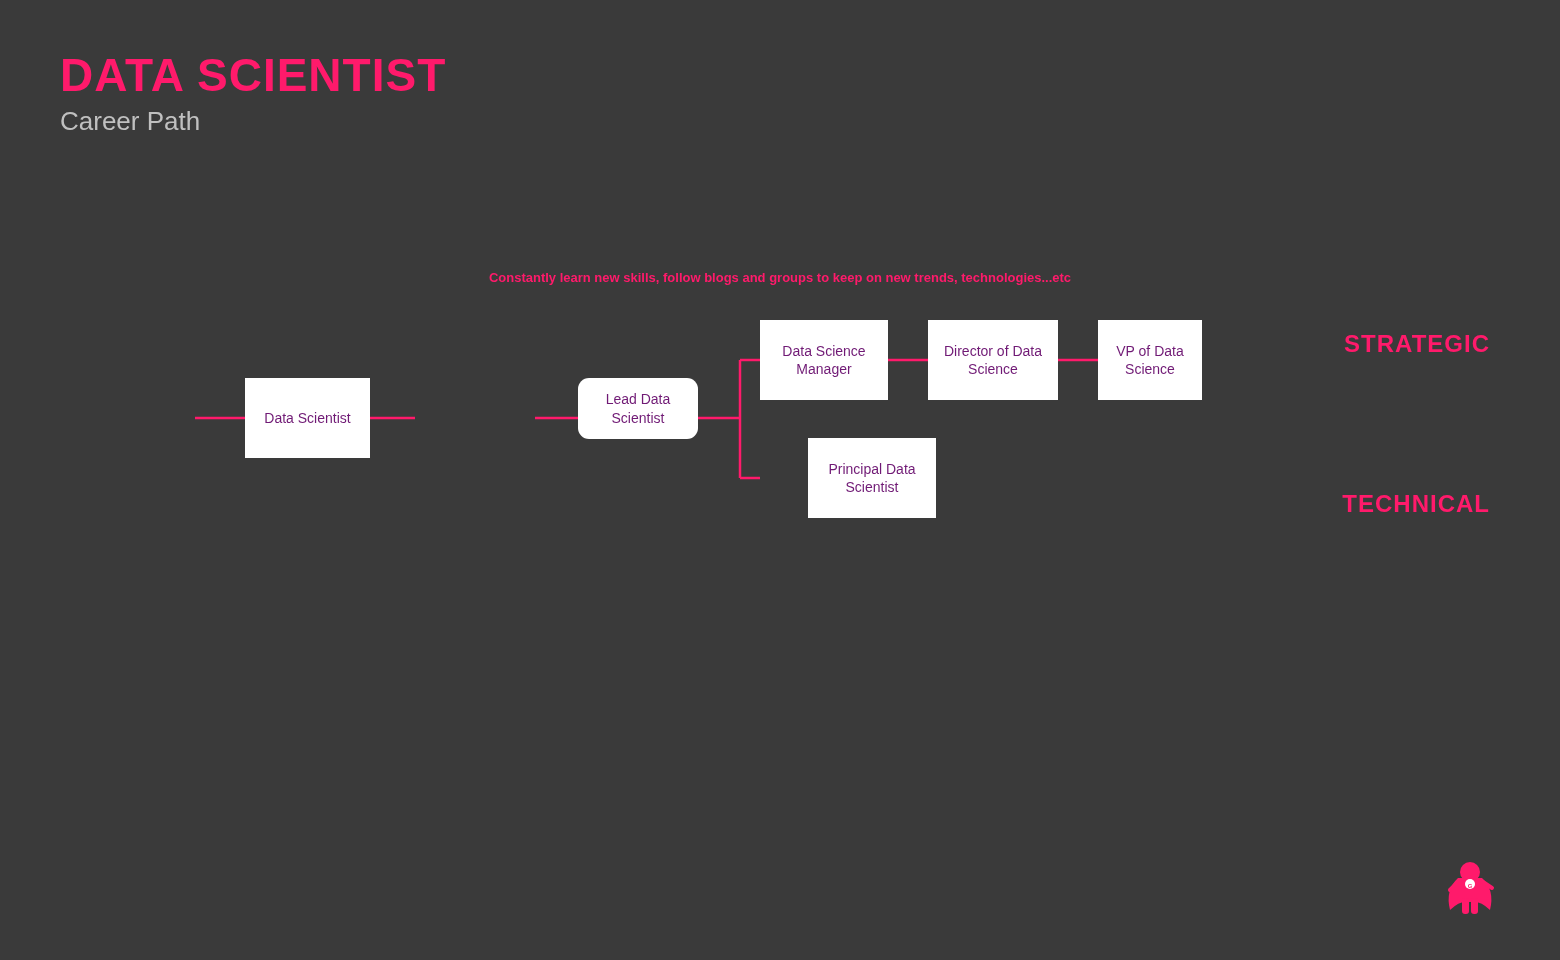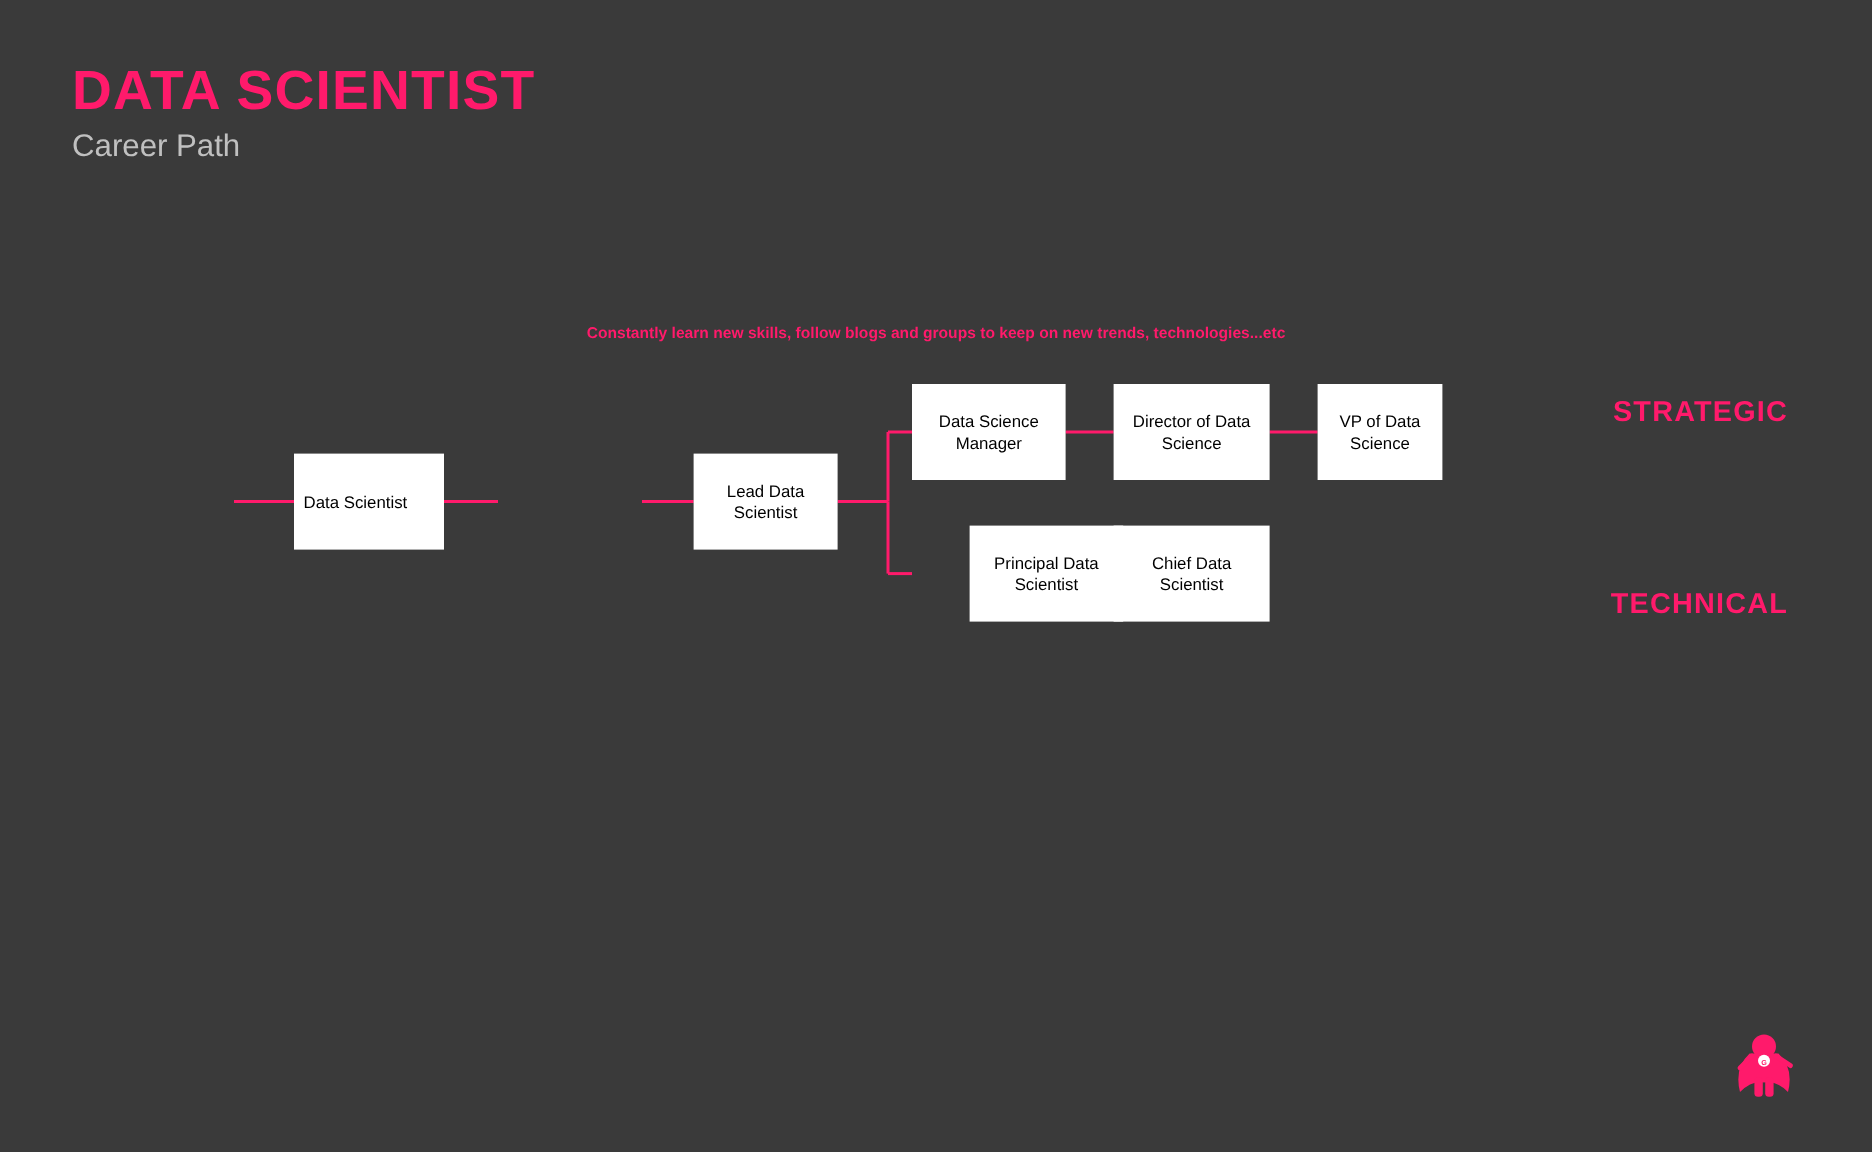--- a/index.html
+++ b/index.html
@@ -53,23 +53,24 @@
       right: 30px;
       height: 340px;
     }
 
     
     .box {
       position: absolute;
       background: #ffffff;
       display: flex;
       align-items: center;
+      justify-content: center;
       text-align: center;
       font-size: 14px;
-      color: #000000;
+      color: #701a75;
       padding: 8px;
       line-height: 1.3;
     }
 
     
     .diagram-svg {
       position: absolute;
       top: 0;
       left: 0;
       width: 100%;
@@ -141,43 +142,40 @@
 
     <line x1="858" y1="208" x2="898" y2="208" stroke="#ff1a6b" stroke-width="2.5"></line>
   </svg>
 
 
   <div class="box" style="left: 215px; top: 108px; width: 125px; height: 80px;">
     <span>Data Scientist</span>
   </div>
 
 
-  <div class="box" style="left: 548px; top: 108px; width: 120px; height: 80px;">
+  <div class="box" style="left: 548px; top: 108px; width: 120px; height: 61px; border-radius: 11px;">
     <span>Lead Data Scientist</span>
   </div>
 
   <div class="box" style="left: 730px; top: 50px; width: 128px; height: 80px;">
     <span>Data Science Manager</span>
   </div>
 
   <div class="box" style="left: 898px; top: 50px; width: 130px; height: 80px;">
     <span>Director of Data Science</span>
   </div>
 
   <div class="box" style="left: 1068px; top: 50px; width: 104px; height: 80px;">
     <span>VP of Data Science</span>
   </div>
 
   <div class="box" style="left: 730px; top: 168px; width: 128px; height: 80px; margin-left: 48px;">
     <span>Principal Data Scientist</span>
   </div>
 
-  <div class="box" style="left: 898px; top: 168px; width: 130px; height: 80px;">
-    <span>Chief Data Scientist</span>
-  </div>
 
   <div class="track-label strategic">STRATEGIC</div>
   <div class="track-label technical">TECHNICAL</div>
 
 </div>
 
 <div class="hero-icon">
   <svg viewBox="0 0 60 70" xmlns="http://www.w3.org/2000/svg">
 
     <ellipse cx="30" cy="22" rx="10" ry="10" fill="#ff1a6b"></ellipse>

